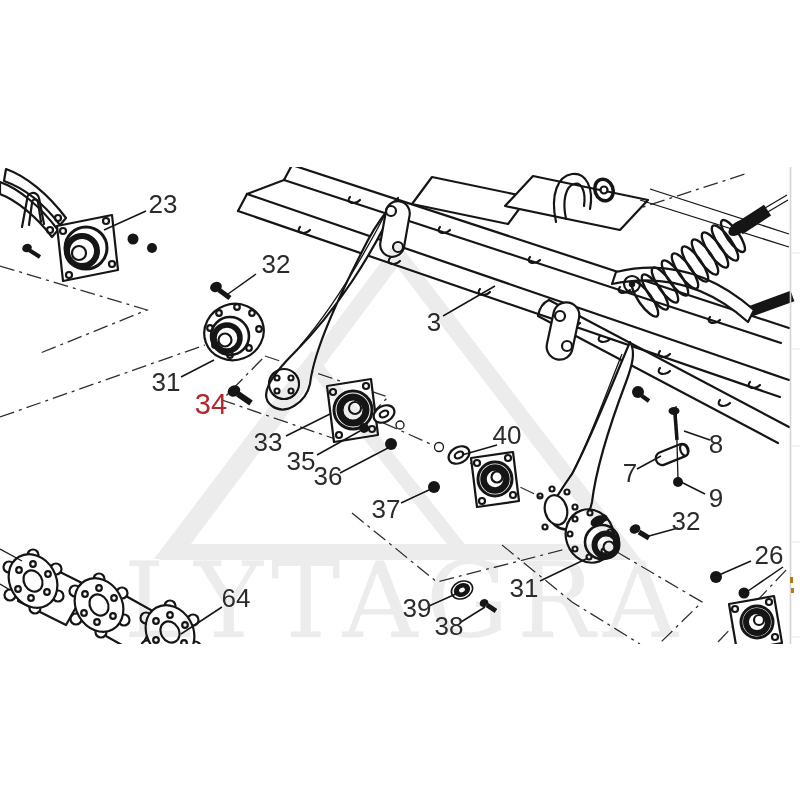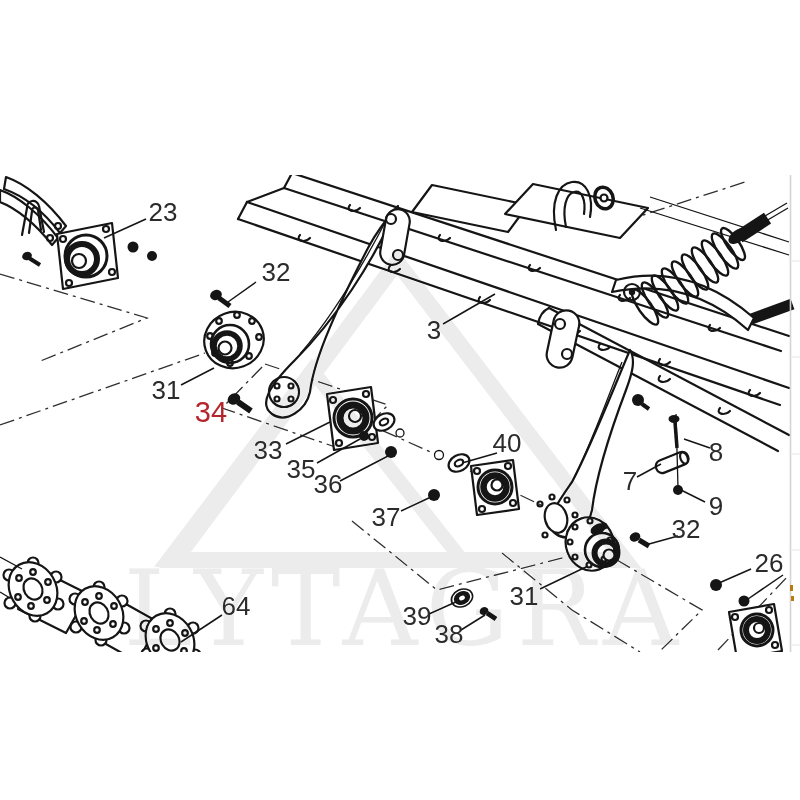--- a/index.html
+++ b/index.html
@@ -1,21 +1,21 @@
 <!DOCTYPE html>
 <html><head>
 <meta charset="utf-8">
 <style>
   html,body{margin:0;padding:0;}
   body{
     width:800px;height:800px;background:#ffffff;overflow:hidden;
     font-family:"Liberation Sans", sans-serif;position:relative;
   }
   .drawing-area{
-    position:absolute;left:0;top:175px;width:800px;height:477px;
+    position:absolute;left:0;top:167px;width:800px;height:477px;
     overflow:hidden;background:#ffffff;
   }
   svg text.part-label{
     font-family:"Liberation Sans", sans-serif;
     font-size:26px;fill:#2b2b2b;
   }
   svg text.part-label.hl{fill:#b3262c;font-size:29px;}
   .wm{mix-blend-mode:darken;pointer-events:none;}
   .wm-text{
     font-family:"DejaVu Serif", serif;

